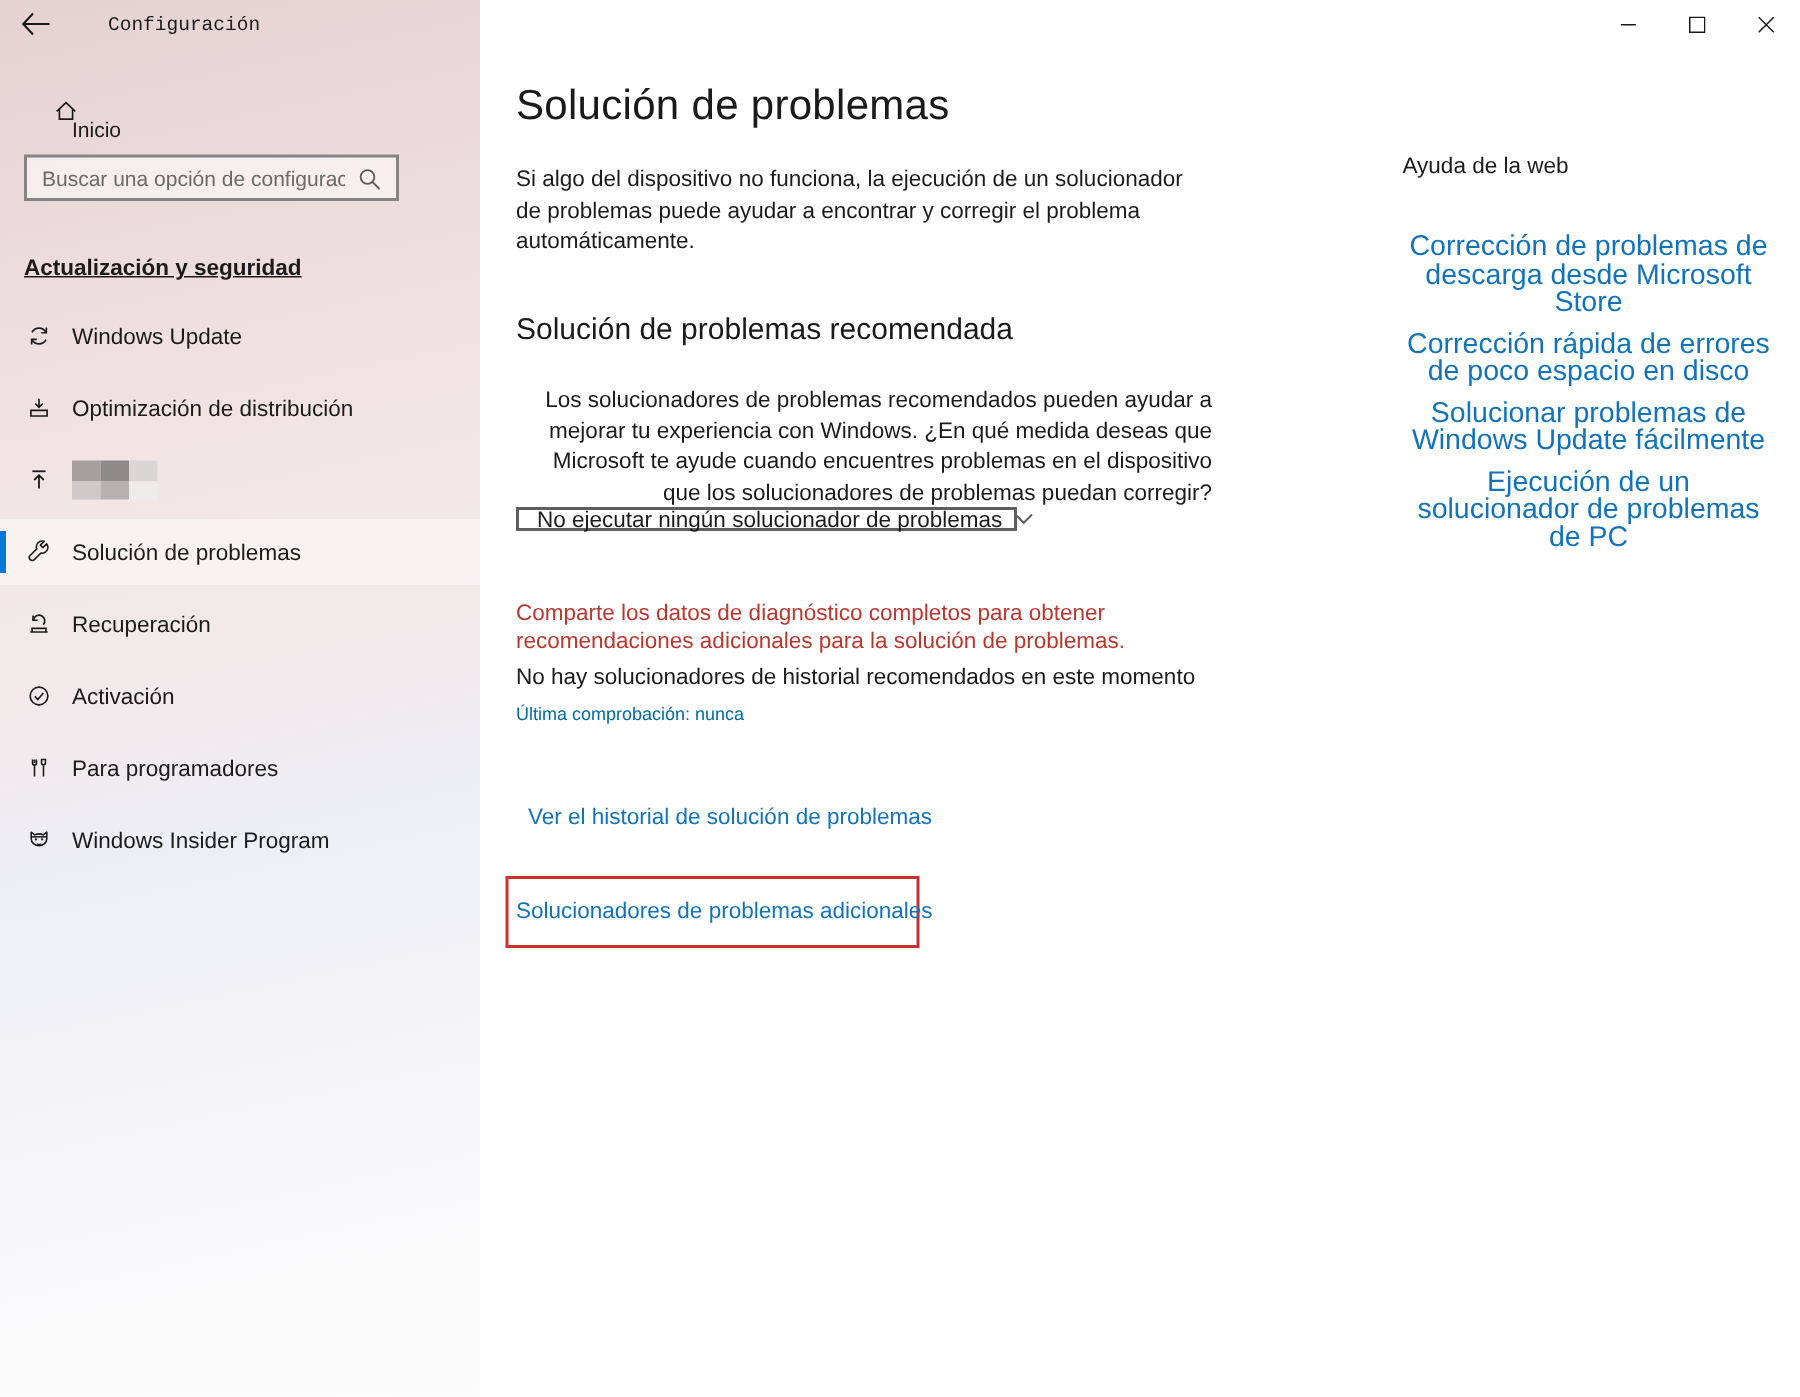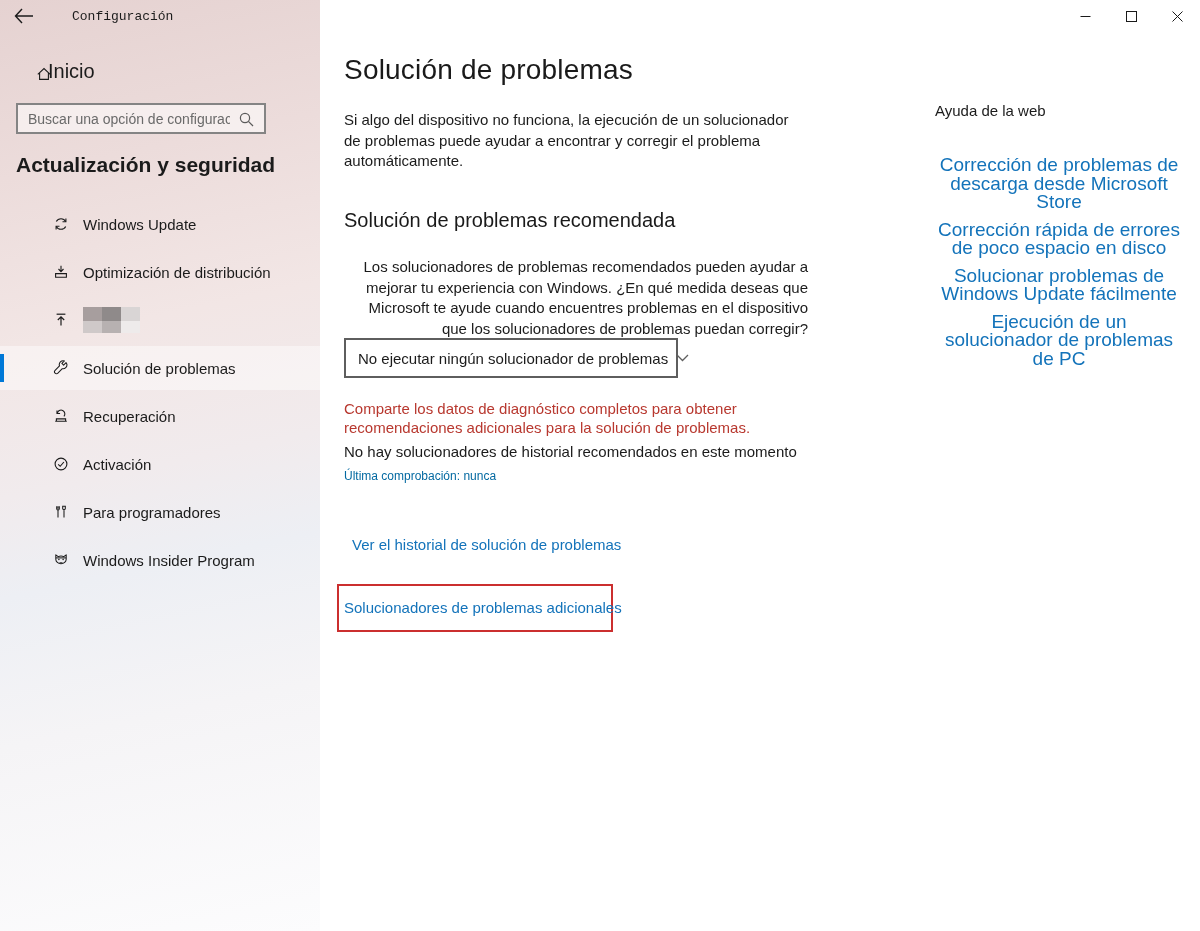--- a/index.html
+++ b/index.html
@@ -20,43 +20,43 @@
       #e5d2d1 0%, #ecdcdb 18%, #f2e6e5 35%,
       #f1ebed 50%, #edeff4 60%, #f5f4f6 75%, #fcfcfd 100%);
   }
   .back-btn { position:absolute; left:13px; top:7px; width:24px; height:20px; cursor:pointer; }
   .titlebar-label { position:absolute; left:72px; top:9px; font-size:13px; color:#1b1b1b;font-family:Liberation Mono, monospace; }
 
   .home-row {
     position:absolute; left:0; top:56px; width:320px; height:36px; cursor:pointer;
   }
   .home-row .nav-icon { position:absolute; left:18px; top:10px; }
-  .home-row .nav-label { position:absolute; left:48px; top:4px; font-size:20px; }
+  .home-row .nav-label { position:absolute; left:48px; top:22px; font-size:14px; }
 
   .search-box {
     position:absolute; left:16px; top:103px; width:250px; height:31px;
     border:2px solid #848484; background:rgba(255,255,255,0.55);
   }
   .search-box input {
     position:absolute; left:0; top:0; width:100%; height:100%;
     border:none; outline:none; background:transparent;
     padding:0 34px 0 10px; font-size:14px; color:#1b1b1b;
     font-family:"Liberation Sans", sans-serif;
   }
   .search-box input::placeholder { color:#6a6a6a; opacity:1; }
   .search-glyph { position:absolute; right:9px; top:6px; }
 
   .sidebar-section-title {
-    position:absolute; left:16px; top:153px; font-size:21px; font-weight:bold; color:#1b1b1b;
+    position:absolute; left:16px; top:170px; font-size:15px; font-weight:bold; color:#1b1b1b;text-decoration:underline;
   }
 
   .nav-list { position:absolute; left:0; top:202px; width:320px; }
   .nav-item {
     position:relative; height:44px; margin-bottom:4px; width:320px; cursor:pointer;
-    display:flex; align-items:center;padding-left:35px;
+    display:flex; align-items:center;
   }
   .nav-item.selected { background:rgba(255,255,255,0.45); }
   .accent-bar {
     position:absolute; left:0; top:8px; width:4px; height:28px; background:#0078d7;
   }
   .nav-icon { width:16px; height:16px; margin-left:18px; flex:none; }
   .nav-item .nav-label { margin-left:14px; font-size:15px; color:#1b1b1b; white-space:nowrap; }
 
   .redacted {
     margin-left:14px; display:grid; grid-template-columns:repeat(3,19px);
@@ -82,21 +82,21 @@
   }
   .section-heading {
     position:absolute; left:24px; top:209px;
     font-size:20px; font-weight:400; color:#1a1a1a;
   }
   .section-desc {
     position:absolute; left:24px; top:257px; width:464px;
     font-size:15px; line-height:20.5px; color:#1b1b1b;text-align:right;
   }
   .dropdown {
-    position:absolute; left:24px; top:338px; width:334px; height:40px;
+    position:absolute; left:24px; top:338px; width:334px; height:16px;
     border:2px solid #5e5e5e; background:#ffffff; cursor:pointer;
     display:flex; align-items:center; padding:0 12px;
   }
   .dropdown-value { font-size:15px; color:#1b1b1b; flex:1; white-space:nowrap; }
   .dropdown-chevron { flex:none; margin-left:8px; }
 
   .warning-text {
     position:absolute; left:24px; top:400px; width:438px;
     font-size:15px; line-height:18.5px; color:#b8382f;
   }

